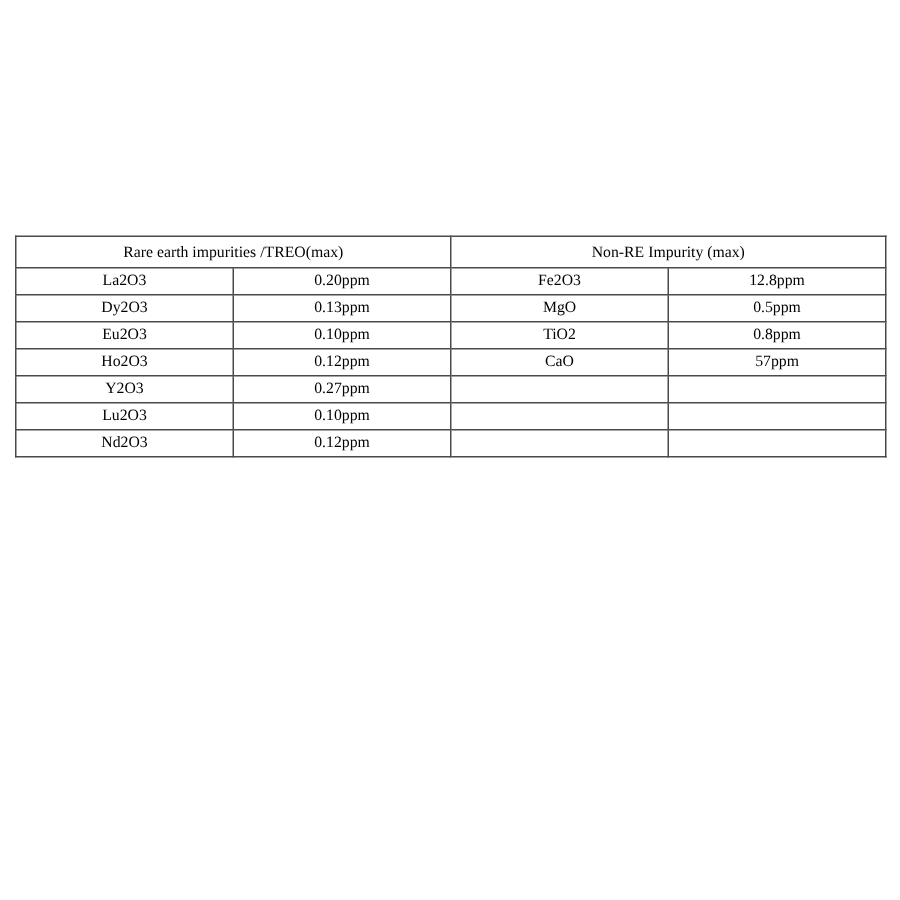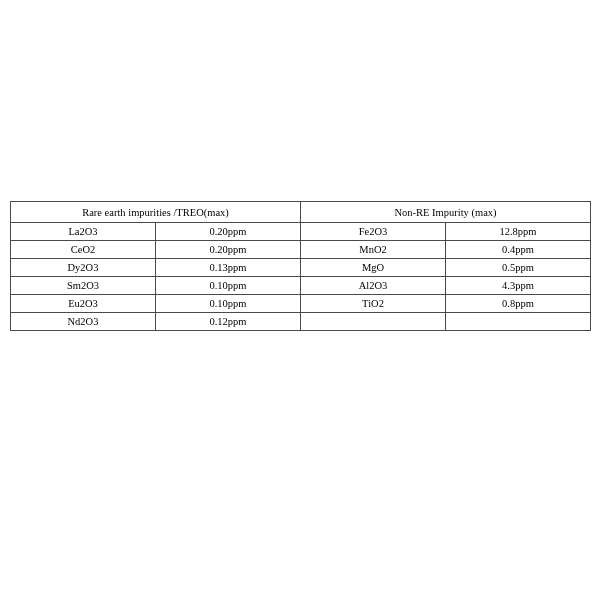--- a/index.html
+++ b/index.html
@@ -17,21 +17,20 @@
     position: relative;
     width: 600px;
     height: 600px;
     box-sizing: border-box;
   }
   .table-wrap {
     position: absolute;
     left: 10px;
     top: 157px;
     width: 580px;
-    margin-top: 44px;
   }
   table.spec {
     border-collapse: collapse;
     width: 580px;
     table-layout: fixed;
     font-size: 10.5px;
   }
   table.spec td,
   table.spec th {
     border: 1px solid #4a4a4a;
@@ -69,42 +68,48 @@
             <td class="group-head" colspan="2">Rare earth impurities /TREO(max)</td>
             <td class="group-head" colspan="2">Non-RE Impurity (max)</td>
           </tr>
           <tr>
             <td>La2O3</td>
             <td>0.20ppm</td>
             <td>Fe2O3</td>
             <td>12.8ppm</td>
           </tr>
           <tr>
-            <td>CeO2</td>
-            <td>0.20ppm</td>
-            <td>MnO2</td>
-            <td>0.4ppm</td>
-          </tr>
-          <tr>
             <td>Dy2O3</td>
             <td>0.13ppm</td>
             <td>MgO</td>
             <td>0.5ppm</td>
           </tr>
           <tr>
-            <td>Sm2O3</td>
-            <td>0.10ppm</td>
-            <td>Al2O3</td>
-            <td>4.3ppm</td>
-          </tr>
-          <tr>
             <td>Eu2O3</td>
             <td>0.10ppm</td>
             <td>TiO2</td>
             <td>0.8ppm</td>
+          </tr>
+          <tr>
+            <td>Ho2O3</td>
+            <td>0.12ppm</td>
+            <td>CaO</td>
+            <td>57ppm</td>
+          </tr>
+          <tr>
+            <td>Y2O3</td>
+            <td>0.27ppm</td>
+            <td></td>
+            <td></td>
+          </tr>
+          <tr>
+            <td>Lu2O3</td>
+            <td>0.10ppm</td>
+            <td></td>
+            <td></td>
           </tr>
           <tr>
             <td>Nd2O3</td>
             <td>0.12ppm</td>
             <td></td>
             <td></td>
           </tr>
         </tbody>
     </table>
   </div>

